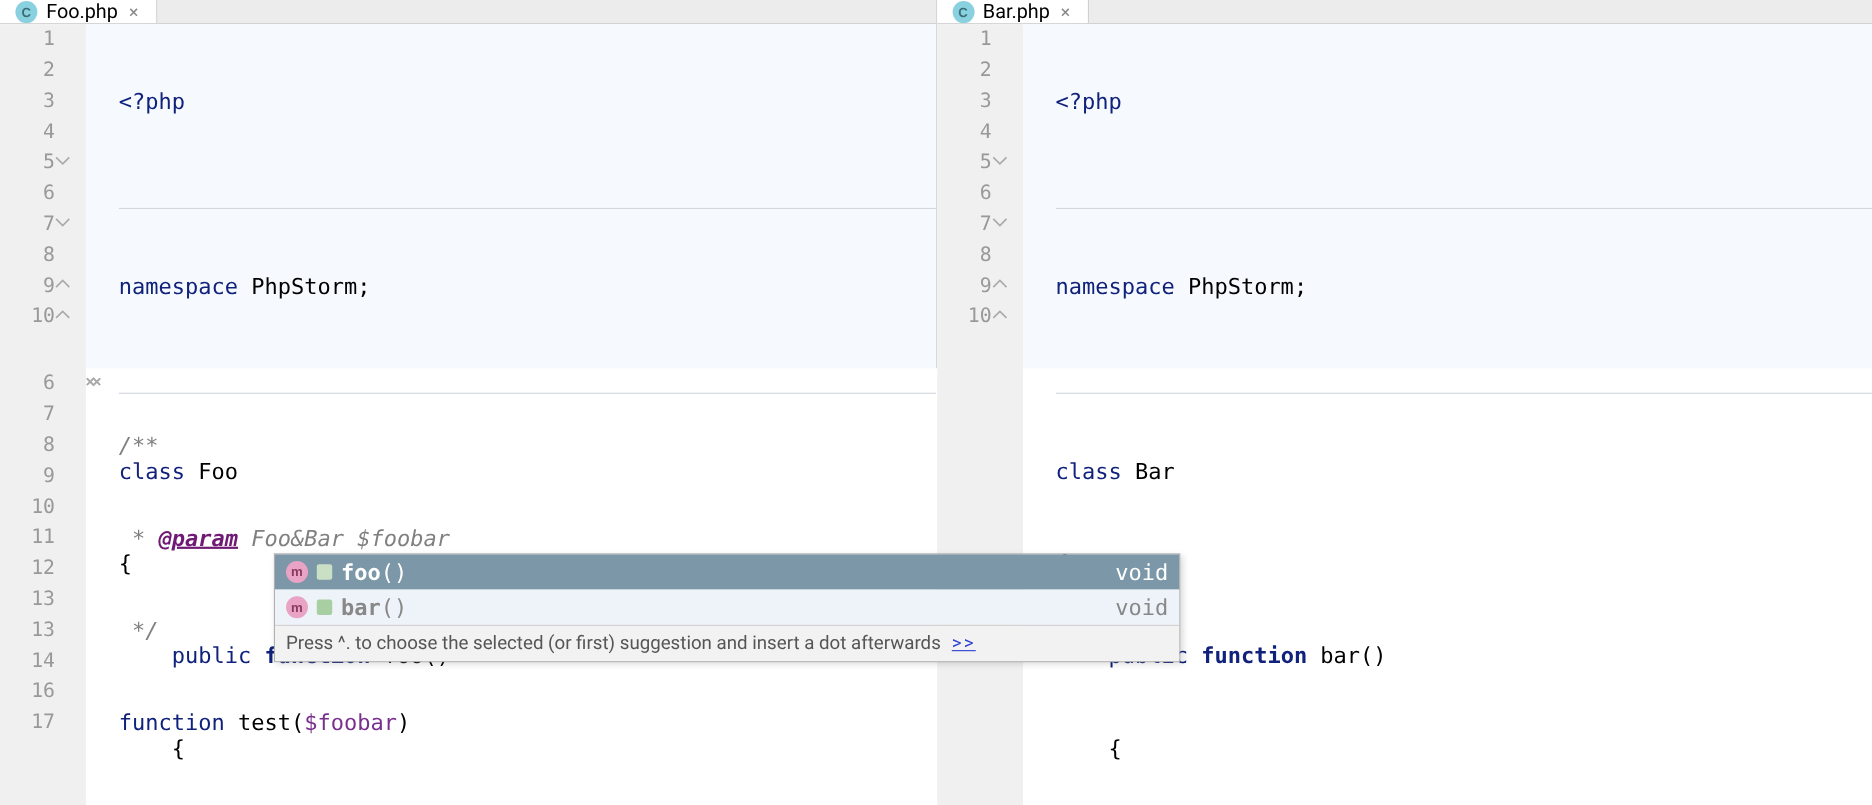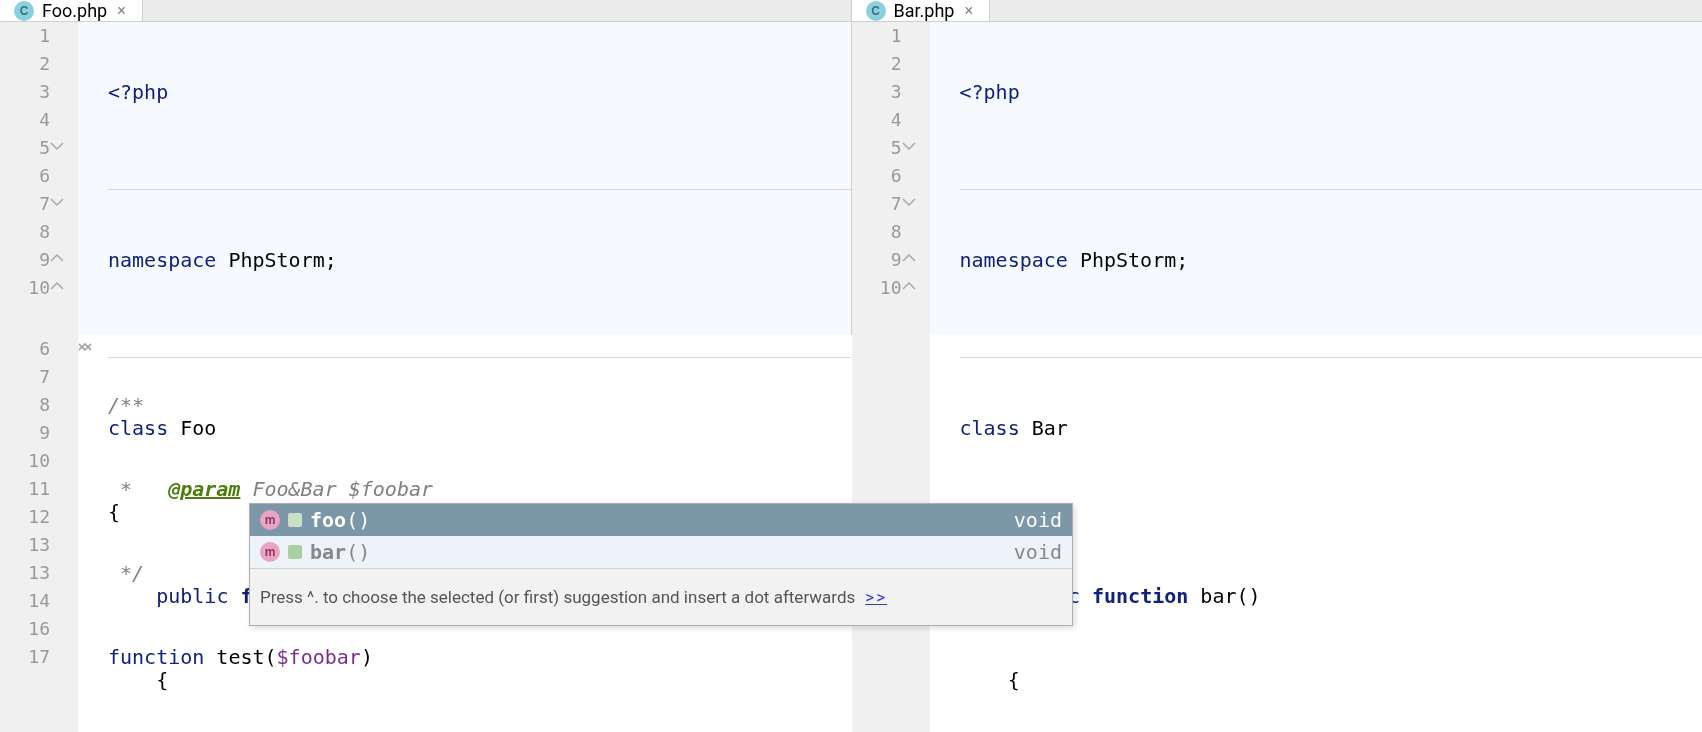--- a/index.html
+++ b/index.html
@@ -32,32 +32,32 @@
   .bottom-gutter { width: 78px; background: #f0f0f0; text-align: right; color: #999; padding-right: 28px; line-height: 28px; font-size: 18px; position: relative; }
   .bottom-code { flex: 1; line-height: 28px; font-size: 20px; white-space: pre; padding-left: 30px; position: relative; }
   .bottom-code .row { height: 28px; }
   
   
   .kw { color: #10227b; font-weight: normal; }
   .fn-kw { color: #10227b; font-weight: bold; }
   .plain { color: #000000; }
   .var { color: #7a2f8f; }
   .doc { color: #808080; font-style: italic; }
-  .doc-tag { color: #4d7c0f; font-style: italic; font-weight: bold; text-decoration: underline; margin-left: 24px; }
+  .doc-tag { color: #701a75; font-style: italic; font-weight: bold; text-decoration: underline; }
   
   
   .popup { position: absolute; left: 249px; top: 503px; width: 824px; border: 1px solid #b0b0b0; box-shadow: 2px 2px 6px rgba(0,0,0,0.15); font-family: -apple-system, "Segoe UI", Roboto, sans-serif; z-index: 10; }
   .popup-item { display: flex; align-items: center; height: 32px; padding: 0 10px; font-family: Menlo, Consolas, monospace; font-size: 20px; gap: 8px; }
   .popup-item.sel { background: #7b97a8; color: #fff; }
   .popup-item.unsel { background: #eef2f9; color: #888; }
   .popup-item .ret { margin-left: auto; }
   .pi-icon { display: inline-flex; width: 20px; height: 20px; border-radius: 50%; background: #e8a3c5; align-items: center; justify-content: center; font-size: 12px; font-weight: bold; color: #8a3a61; font-family: sans-serif; }
   .pi-lock { display:inline-block; width:14px; height:14px; background:linear-gradient(#a7cfa1,#a7cfa1); border-radius:2px; position:relative;}
   .pi-lock.sel { background:linear-gradient(#c9e0c5,#c9e0c5); }
-  .popup-hint { background: #f2f2f2; color: #555; font-size: 17px; padding: 18px 10px; display: flex; align-items: center; border-top: 1px solid #d0d0d0; }
+  .popup-hint { background: #f2f2f2; color: #555; font-size: 17px; padding: 6px 10px; display: flex; align-items: center; border-top: 1px solid #d0d0d0; }
   .popup-hint .link { margin-left: 10px; color: #2a3fcf; text-decoration: underline; cursor: pointer; letter-spacing: 2px; }
   .popup .bold { font-weight: bold; }
 </style>
 </head>
 <body>
 
 <div class="root">
   <div class="top-row">
 
     <div class="pane">

